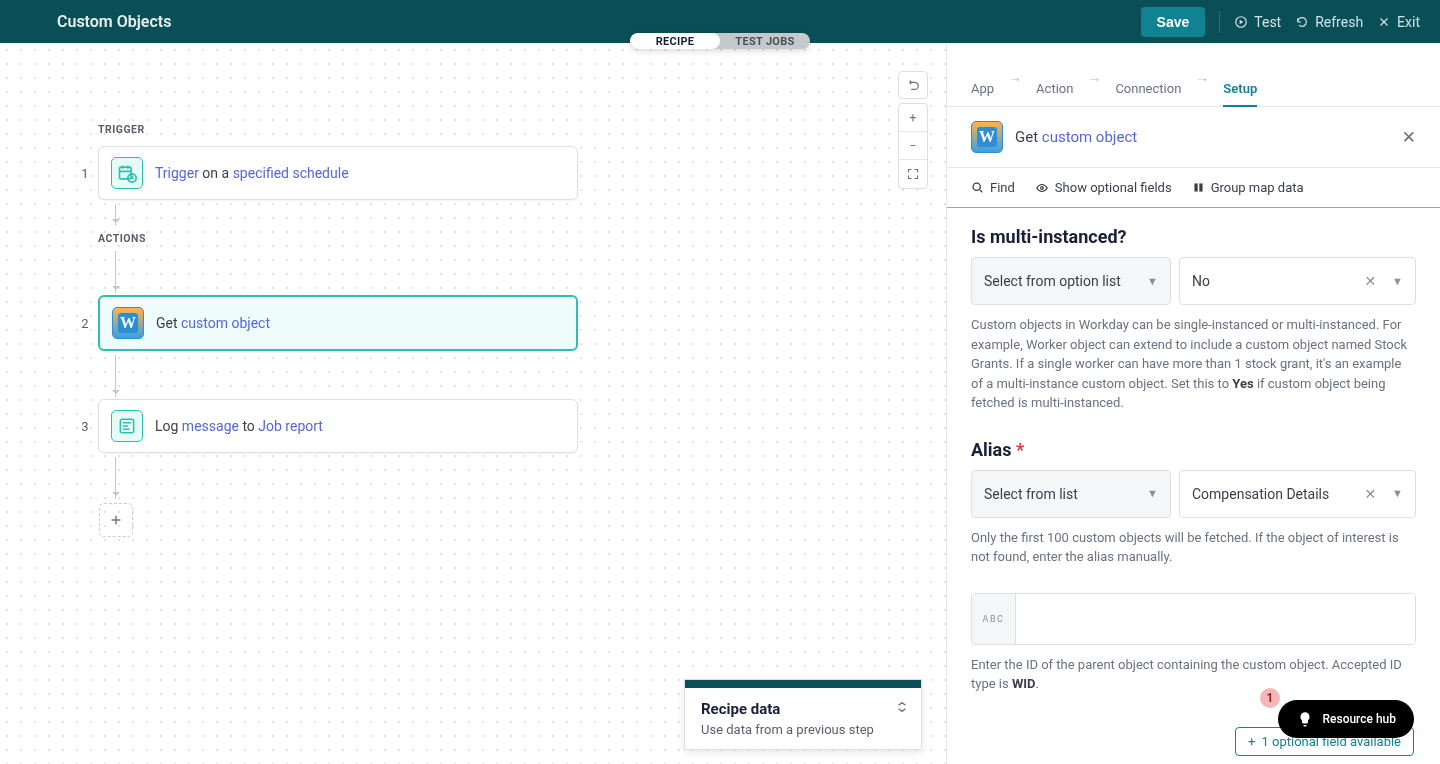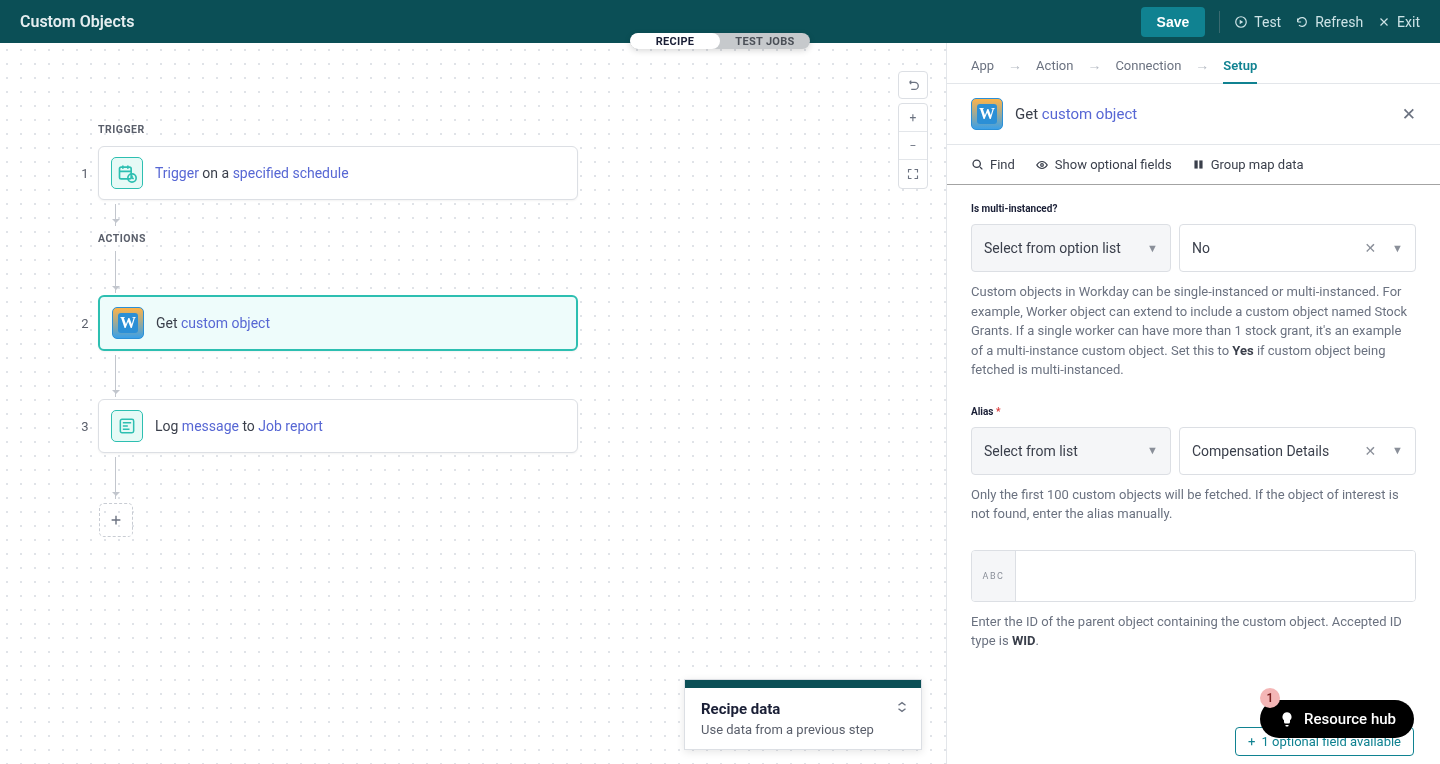--- a/index.html
+++ b/index.html
@@ -1,20 +1,20 @@
 <!DOCTYPE html>
 <html><head>
 <meta charset="utf-8">
 <style>
   * { box-sizing: border-box; margin: 0; padding: 0; }
   body { font-family: -apple-system, BlinkMacSystemFont, "Segoe UI", Roboto, sans-serif; font-size: 14px; color: #1a1f36; overflow: hidden; width: 1440px; height: 764px; position: relative; }
 
   
   .header { height: 43px; background: #0b4f56; color: #fff; display: flex; align-items: center; padding: 0 20px; justify-content: space-between; }
-  .header-title { font-size: 16px; font-weight: 600; color: #e6eef0; }
+  .header-title { font-size: 16px; font-weight: 600; color: #e6eef0; margin-left: 37px; }
   .header-actions { display: flex; align-items: center; gap: 14px; }
   .btn-save { background: #108291; color: #fff; border: none; border-radius: 4px; padding: 7px 16px; font-size: 14px; font-weight: 600; cursor: pointer; }
   .hdr-divider { width:1px; height:22px; background:#3a6a70; }
   .hdr-link { color: #cde3e6; font-size: 14px; cursor: pointer; display: flex; align-items: center; gap: 6px; }
   .hdr-link svg { width:14px; height:14px; }
 
   
   .pill-row { position:absolute; left:50%; top:33px; transform:translateX(-50%); width: 180px; height: 16px; background:#c6c9cc; border-radius: 14px; display:flex; overflow:hidden; box-shadow: 0 2px 6px rgba(0,0,0,.15); z-index:5; }
   .pill { flex:1; display:flex; align-items:center; justify-content:center; font-size:11px; font-weight:700; letter-spacing:.3px; cursor:pointer; }
   .pill.active { background:#fff; color:#1a1f36; border-radius:14px; }
@@ -54,54 +54,54 @@
   
   .recipe-data { position:absolute; right:24px; bottom:14px; width:238px; border:1px solid #dcdfe4; background:#fff; box-shadow:0 2px 8px rgba(0,0,0,.1); }
   .recipe-data-bar { height:8px; background:#0b4f56; }
   .recipe-data-body { padding:12px 16px; position:relative; }
   .recipe-data-title { font-size:15px; font-weight:700; color:#1a1f36; margin-bottom:4px; }
   .recipe-data-sub { font-size:13px; color:#5a5f6b; }
   .recipe-data-expand { position:absolute; right:12px; top:12px; color:#6b7280; }
 
   
   .crumbs { display:flex; align-items:center; gap:14px; padding:14px 24px 10px; border-bottom:1px solid #e3e6ea; }
-  .crumb { font-size:13px; color:#6b7280; cursor:pointer; position:relative; }
+  .crumb { font-size:13px; color:#6b7280; cursor:pointer; position:relative;margin-top:24px; }
   .crumb.active { color:#108291; font-weight:600; }
   .crumb.active::after { content:""; position:absolute; left:0; right:0; bottom:-11px; height:2px; background:#108291; }
   .crumb-arrow { color:#b6bbc4; font-size:14px; }
 
   .panel-head { display:flex; align-items:center; justify-content:space-between; padding:14px 24px; border-bottom:1px solid #e3e6ea; }
   .panel-head-left { display:flex; align-items:center; gap:12px; }
   .panel-title { font-size:15px; color:#3a3f4b; }
   .close-x { color:#6b7280; cursor:pointer; font-size:17px; }
 
   .toolbar { display:flex; align-items:center; gap:20px; padding:12px 24px; border-bottom:1px solid #a3a3a3; font-size:13px; color:#3a3f4b; }
   .toolbar-item { display:flex; align-items:center; gap:6px; cursor:pointer; }
 
   .form-scroll { flex:1; overflow-y:auto; padding:18px 24px 80px; }
   .field-group { margin-bottom:26px; }
-  .field-label { font-size:10px; font-weight:700; color:#1a1f36; margin-bottom:10px; }
+  .field-label { font-size:18px; font-weight:700; color:#1a1f36; margin-bottom:10px; }
   .req { color:#d93a3a; }
   .field-row { display:flex; gap:8px; }
   .selector { height:48px; border:1px solid #dcdfe4; border-radius:4px; display:flex; align-items:center; justify-content:space-between; padding:0 12px; font-size:14px; color:#3a3f4b; cursor:pointer; background:#fff; }
   .selector.grey { background:#f5f6f8; width:200px; }
   .selector.right { flex:1; }
   .selector .chev { color:#8a8f99; font-size:11px; margin-left:8px;}
   .selector .actions { display:flex; gap:8px; align-items:center; color:#8a8f99;}
   .help-text { font-size:13px; color:#6b7280; margin-top:10px; line-height:1.5; }
   .help-text b { color:#3a3f4b; font-weight:700; }
 
   .abc-input { display:flex; height:52px; border:1px solid #dcdfe4; border-radius:4px; overflow:hidden; }
   .abc-label { width:44px; background:#f5f6f8; display:flex; align-items:center; justify-content:center; font-size:9px; letter-spacing:1.5px; color:#8a8f99; border-right:1px solid #dcdfe4; }
   .abc-input textarea { flex:1; border:none; resize:none; padding:10px 12px; font-family:inherit; font-size:14px; outline:none; }
 
   .opt-bar { position:absolute; bottom:8px; right:26px; display:flex; align-items:center; }
   .opt-btn { border:1px solid #108291; color:#108291; background:#fff; border-radius:4px; padding:6px 12px; font-size:13px; display:flex; align-items:center; gap:6px; cursor:pointer; }
 
-  .resource-hub { position:fixed; bottom:26px; right:26px; background:#000; color:#fff; border-radius:22px; padding:10px 18px; display:flex; align-items:center; gap:8px; font-size:15px; font-weight:500; }
+  .resource-hub { position:fixed; bottom:26px; right:26px; background:#000; color:#fff; border-radius:22px; padding:10px 18px; display:flex; align-items:center; gap:8px; font-size:12px; font-weight:500; }
   .notif-badge { position:fixed; bottom:56px; right:160px; width:20px; height:20px; border-radius:50%; background:#f4b6b6; color:#7a1f1f; font-size:12px; font-weight:600; display:flex; align-items:center; justify-content:center; z-index:20; }
 
   svg { display:block; }
 </style>
 </head>
 <body>
 
 <div class="header">
   <div class="header-title">Custom Objects</div>
   <div class="header-actions">

